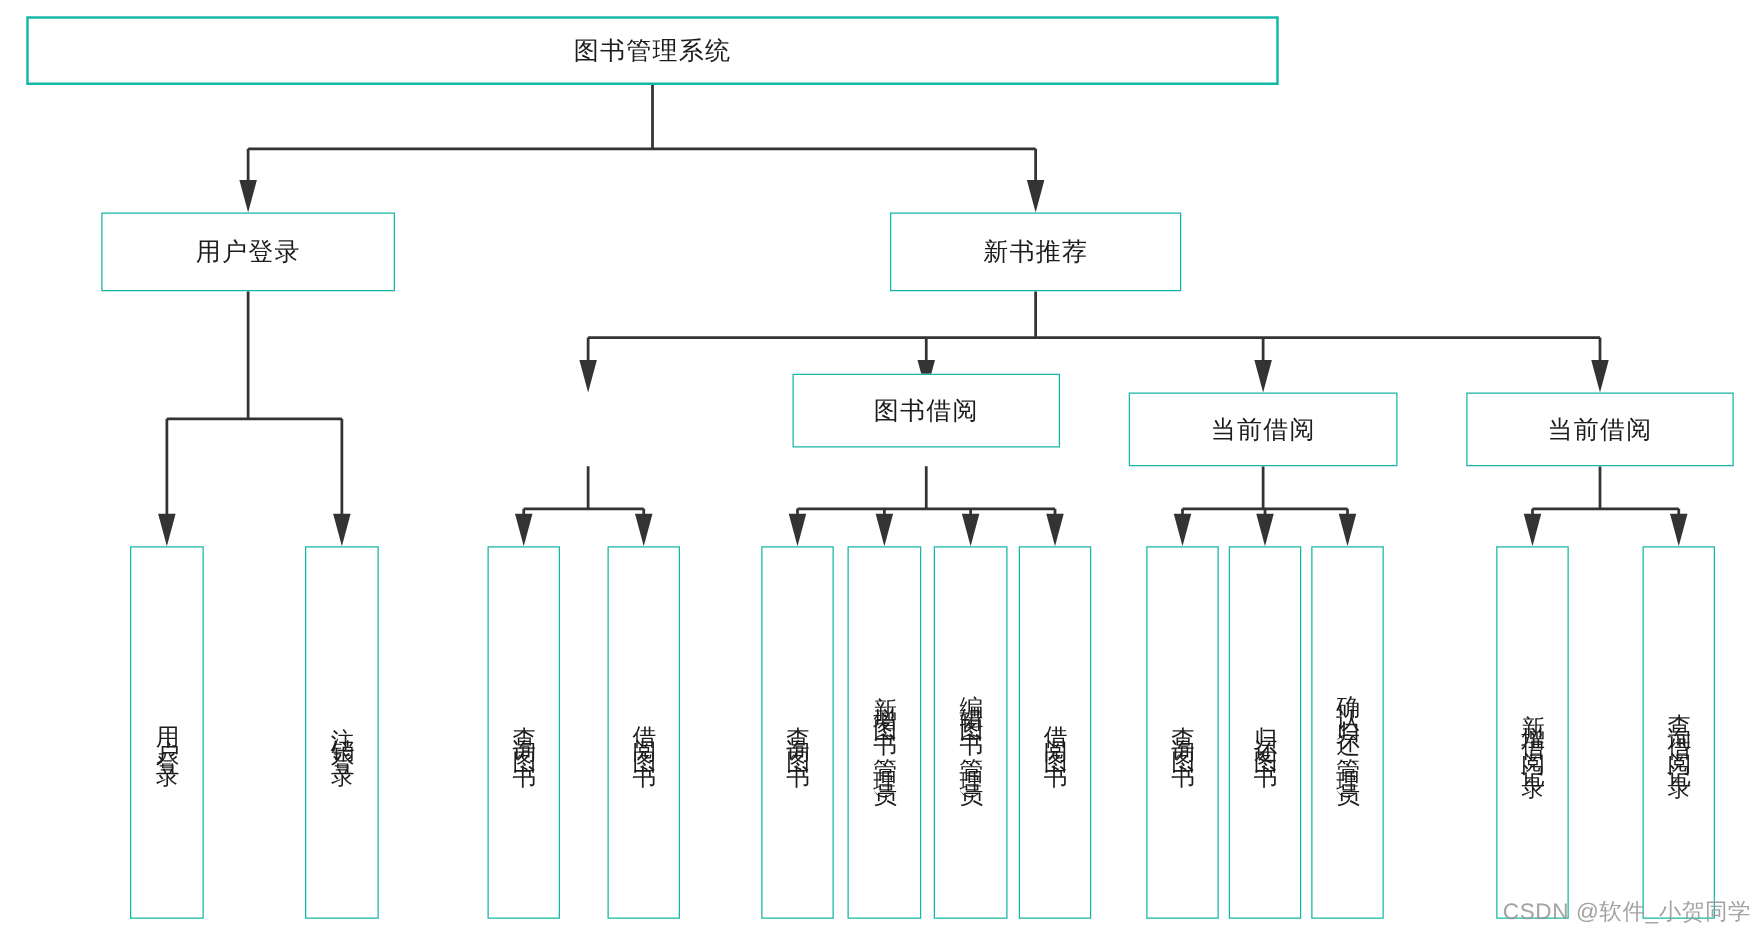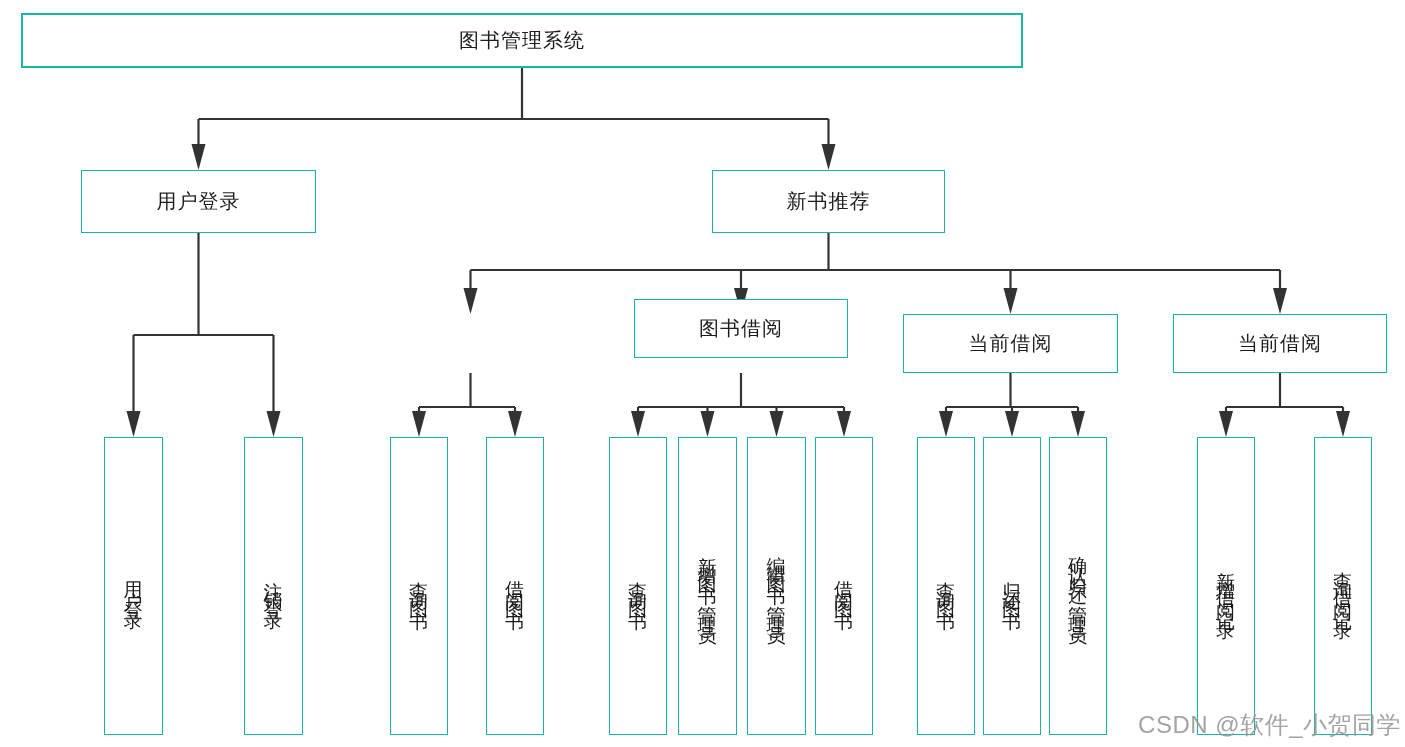--- a/index.html
+++ b/index.html
@@ -15,21 +15,21 @@
   }
   .box.root { border-width:2.5px; }
   .box.h span { font-size:20px; letter-spacing:1px; white-space:nowrap; }
   .box.v { padding:2px 0; }
   .v-label {
     writing-mode:vertical-rl; text-orientation:upright;
     font-size:19px; letter-spacing:10px; line-height:1;
   }
   .watermark {
     position:absolute; right:4px; bottom:6px; z-index:5;
-    font-size:24px; color:rgba(150,150,150,0.88); letter-spacing:0.5px;
+    font-size:18px; color:rgba(150,150,150,0.88); letter-spacing:0.5px;
     white-space:nowrap;
   }
 </style>
 </head>
 <body>
 
 <div class="stage">
 
   <svg class="wires" width="1405" height="747" viewBox="0 0 1405 747">
     <path fill="none" stroke="#333333" stroke-width="2.2" d="

